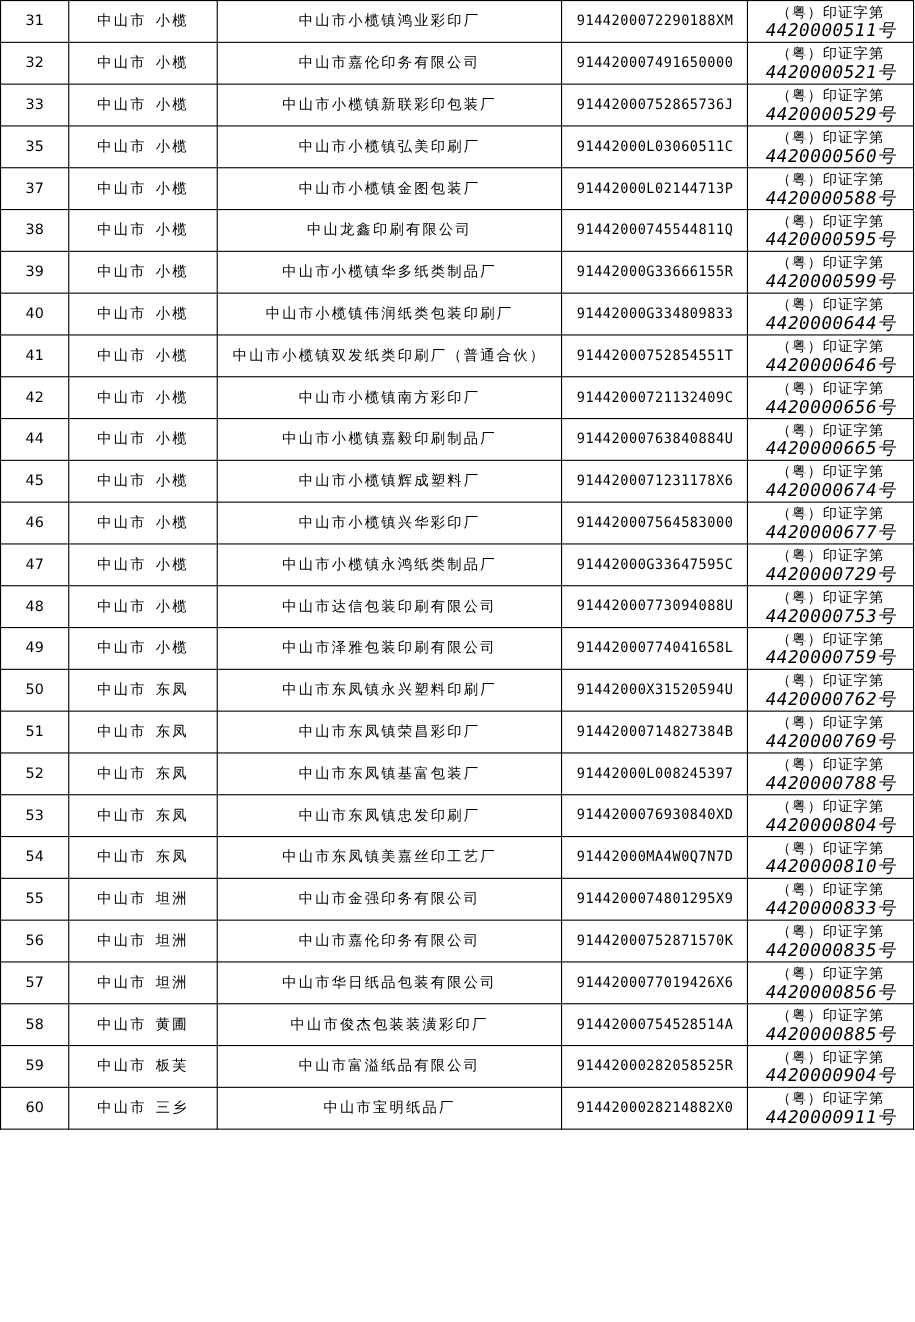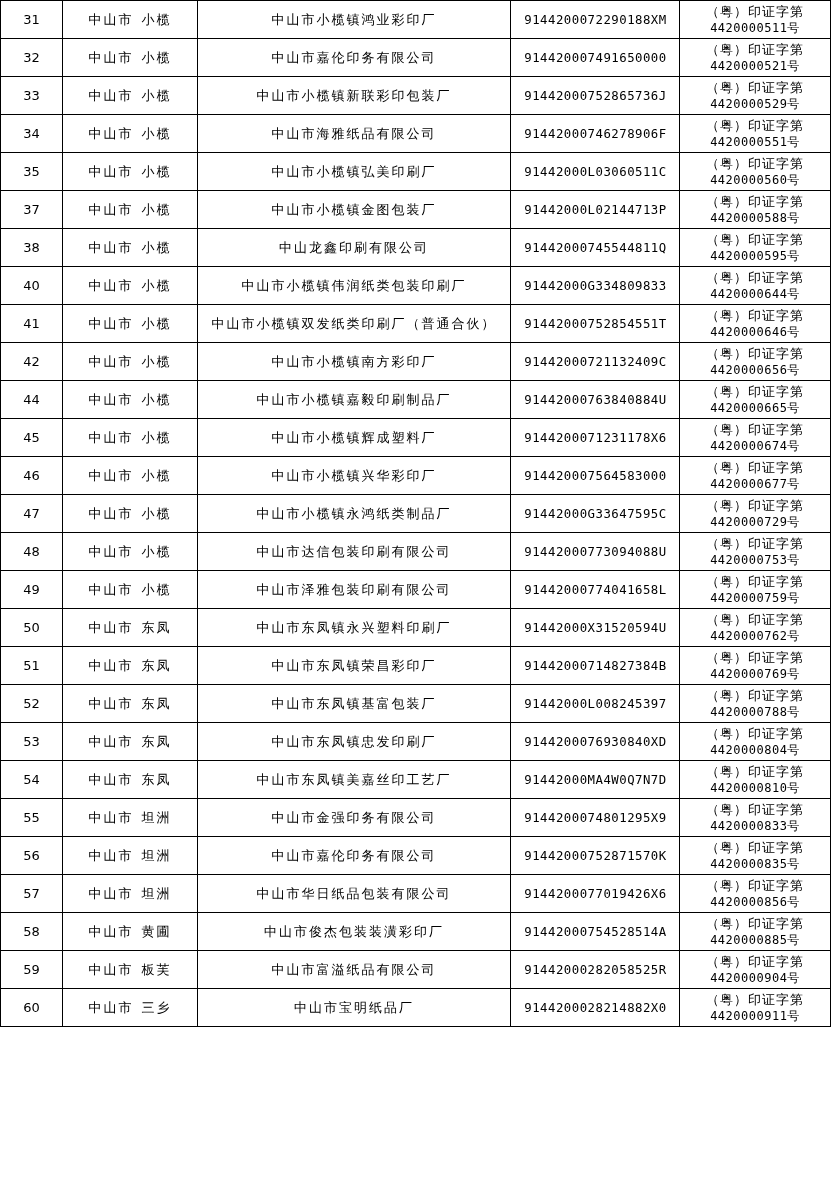--- a/index.html
+++ b/index.html
@@ -22,21 +22,21 @@
     line-height: 16px;
     white-space: nowrap;
     overflow: hidden;
   }
   td.c-no { width: 61px; font-size: 13px; }
   td.c-region { width: 134px; letter-spacing: 2px; }
   td.c-name { width: 312px; letter-spacing: 2px; }
   td.c-code { width: 168px; font-family: "DejaVu Sans Mono", "Liberation Mono", monospace; font-size: 11.5px; letter-spacing: 0.5px; transform: scaleX(0.95); }
   td.c-permit { width: 150px; text-align: left; padding-left: 24px; font-size: 12.5px; line-height: 17px; letter-spacing: 1px; white-space: normal; }
   td.c-permit span { display: block; }
-  td.c-permit .l2 { font-family: "DejaVu Sans Mono", "Liberation Mono", monospace; font-size: 12px; letter-spacing: 0.5px; }
+  td.c-permit .l2 { font-family: "DejaVu Sans Mono", "Liberation Mono", monospace; font-size: 16px; letter-spacing: 0.5px; font-style: italic; }
   .sp { display: inline-block; width: 8px; }
 </style>
 </head>
 <body>
 
 <table class="grid">
   <tbody id="tbody">
   <tr>
     <td class="c-no">31</td>
     <td class="c-region"><span>中山市</span><span class="sp"></span><span>小榄</span></td>
@@ -63,30 +63,20 @@
     <td class="c-no">33</td>
     <td class="c-region"><span>中山市</span><span class="sp"></span><span>小榄</span></td>
     <td class="c-name">中山市小榄镇新联彩印包装厂</td>
     <td class="c-code">91442000752865736J</td>
     <td class="c-permit">
           <span class="l1">（粤）印证字第</span>
           <span class="l2">4420000529号</span>
         </td>
   </tr>
 
-  <tr>
-    <td class="c-no">34</td>
-    <td class="c-region"><span>中山市</span><span class="sp"></span><span>小榄</span></td>
-    <td class="c-name">中山市海雅纸品有限公司</td>
-    <td class="c-code">91442000746278906F</td>
-    <td class="c-permit">
-          <span class="l1">（粤）印证字第</span>
-          <span class="l2">4420000551号</span>
-        </td>
-  </tr>
 
   <tr>
     <td class="c-no">35</td>
     <td class="c-region"><span>中山市</span><span class="sp"></span><span>小榄</span></td>
     <td class="c-name">中山市小榄镇弘美印刷厂</td>
     <td class="c-code">91442000L03060511C</td>
     <td class="c-permit">
           <span class="l1">（粤）印证字第</span>
           <span class="l2">4420000560号</span>
         </td>
@@ -108,20 +98,30 @@
     <td class="c-no">38</td>
     <td class="c-region"><span>中山市</span><span class="sp"></span><span>小榄</span></td>
     <td class="c-name">中山龙鑫印刷有限公司</td>
     <td class="c-code">91442000745544811Q</td>
     <td class="c-permit">
           <span class="l1">（粤）印证字第</span>
           <span class="l2">4420000595号</span>
         </td>
   </tr>
 
+  <tr>
+    <td class="c-no">39</td>
+    <td class="c-region"><span>中山市</span><span class="sp"></span><span>小榄</span></td>
+    <td class="c-name">中山市小榄镇华多纸类制品厂</td>
+    <td class="c-code">91442000G33666155R</td>
+    <td class="c-permit">
+          <span class="l1">（粤）印证字第</span>
+          <span class="l2">4420000599号</span>
+        </td>
+  </tr>
 
   <tr>
     <td class="c-no">40</td>
     <td class="c-region"><span>中山市</span><span class="sp"></span><span>小榄</span></td>
     <td class="c-name">中山市小榄镇伟润纸类包装印刷厂</td>
     <td class="c-code">91442000G334809833</td>
     <td class="c-permit">
           <span class="l1">（粤）印证字第</span>
           <span class="l2">4420000644号</span>
         </td>

